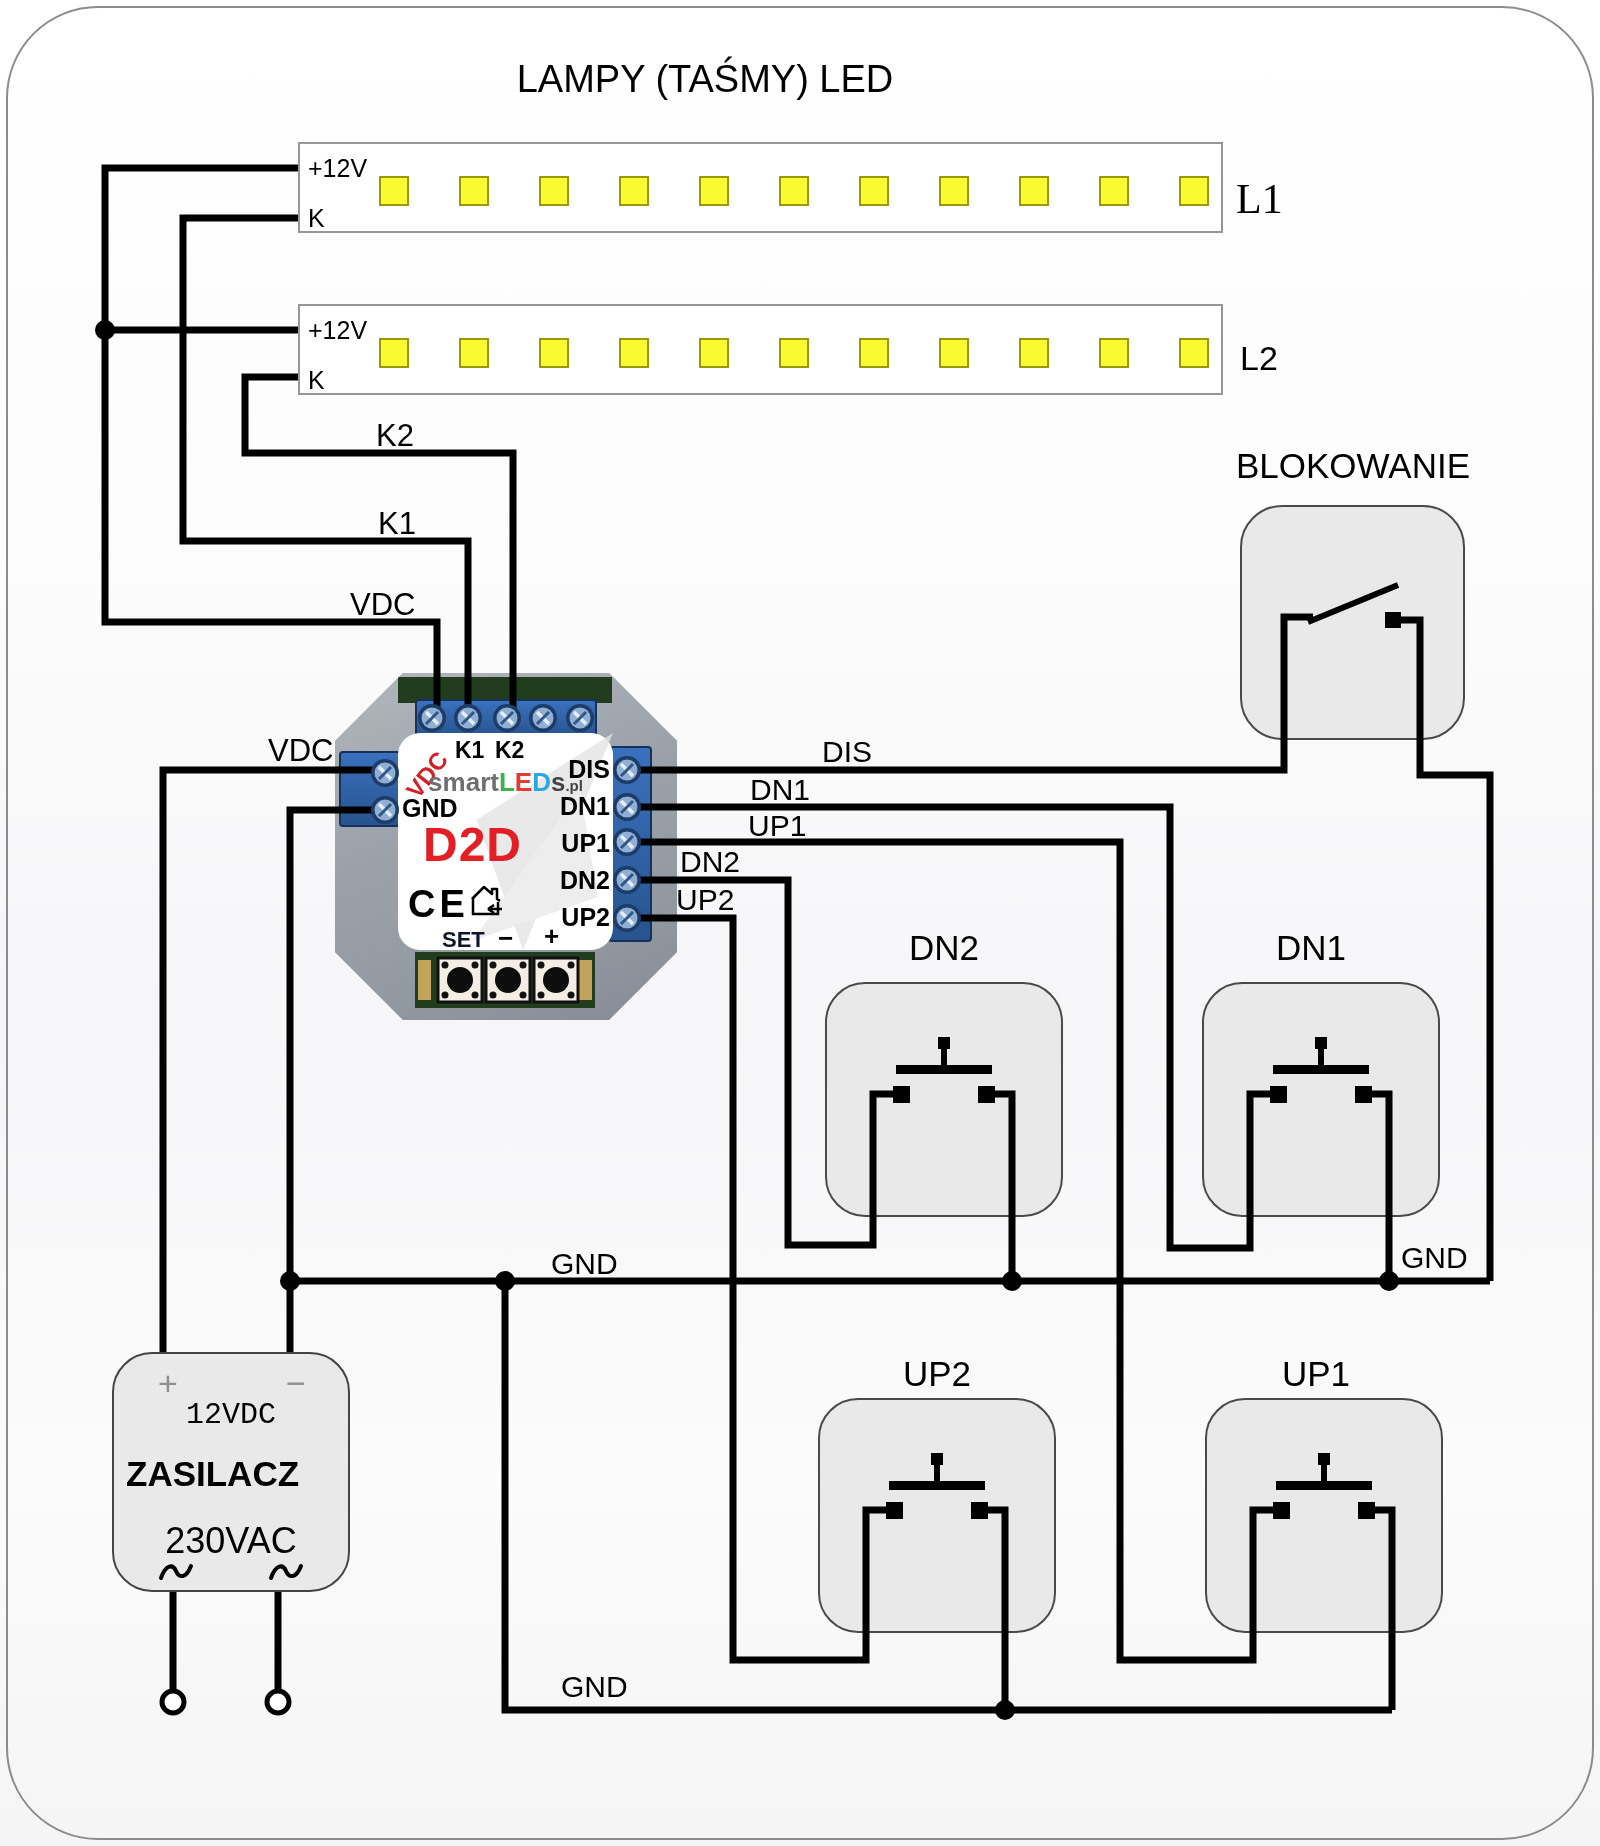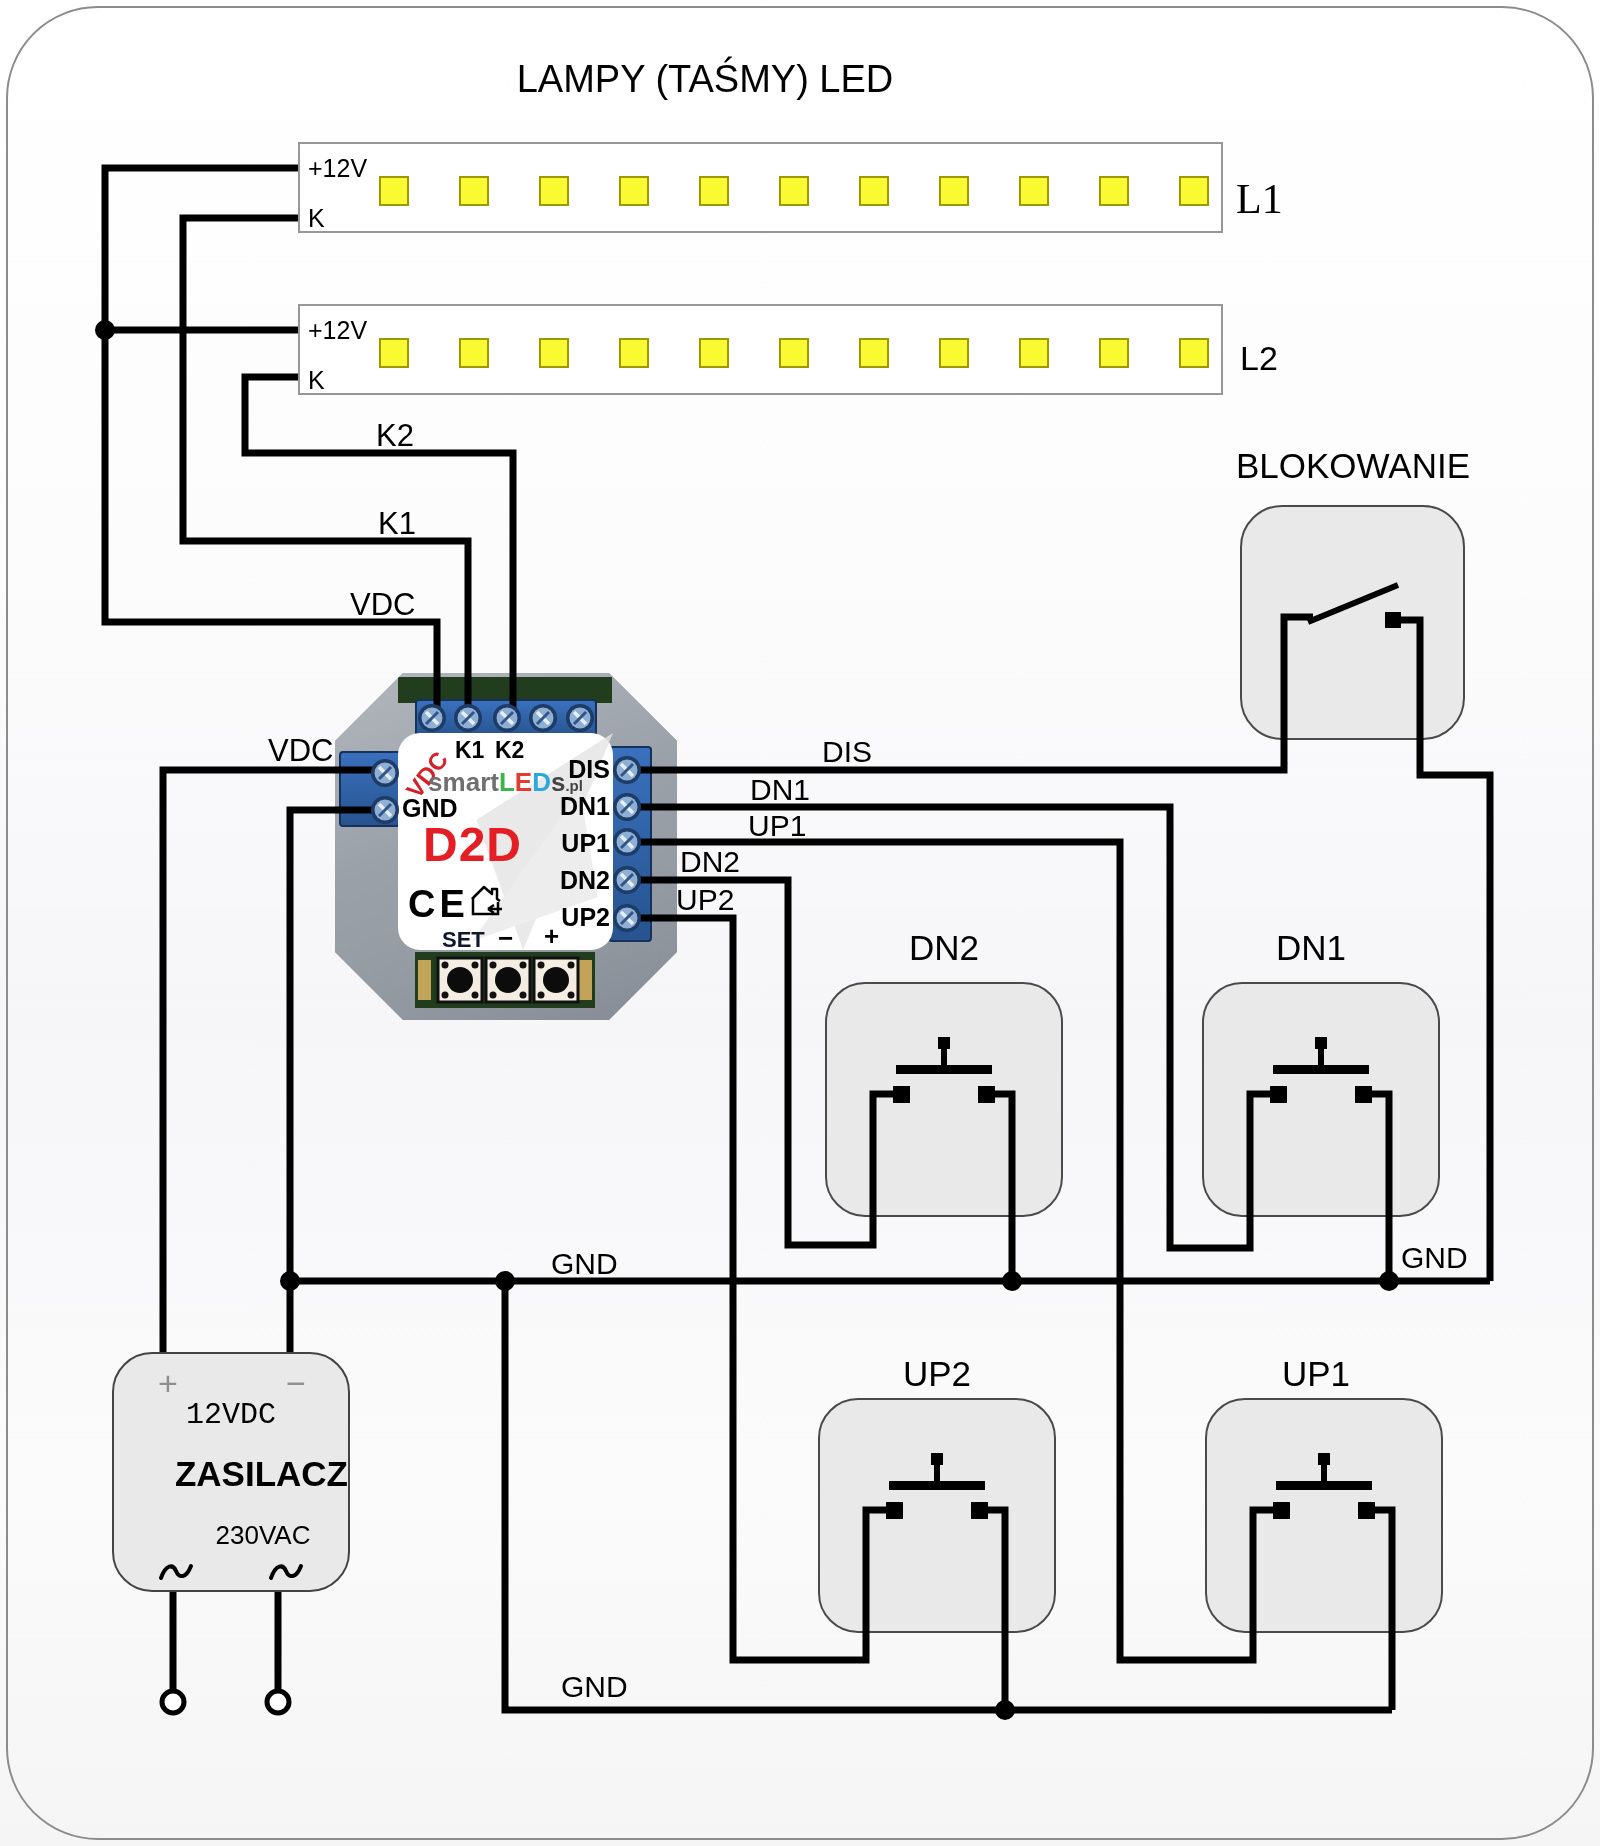--- a/index.html
+++ b/index.html
@@ -16,22 +16,22 @@
   .strip .plus{position:absolute;left:8px;top:10px;font-size:25px;}
   .strip .k{position:absolute;left:8px;top:60px;font-size:25px;}
   .ledrow{position:absolute;left:0;top:0;width:100%;height:100%;}
   .led{position:absolute;width:30px;height:30px;top:32px;background:#FAFA33;border:2px solid #9a9a00;box-sizing:border-box;}
   
   .graybox{position:absolute;width:238px;height:235px;background:#e9e9e9;border:2px solid #4a4a4a;border-radius:40px;box-sizing:border-box;}
   
   .psu{position:absolute;left:112px;top:1352px;width:238px;height:240px;background:#e9e9e9;border:2px solid #444;border-radius:40px;box-sizing:border-box;}
   .psu .sign{position:absolute;top:10px;font-size:34px;color:#8f8f8f;font-weight:400;}
   .psu .t1{position:absolute;top:44px;width:100%;text-align:center;font-size:30px;font-family:Liberation Mono, monospace;}
-  .psu .t2{position:absolute;top:100px;width:100%;text-align:right;font-size:35px;font-weight:bold;}
-  .psu .t3{position:absolute;top:166px;width:100%;text-align:center;font-size:26px;padding-left:32px;}
+  .psu .t2{position:absolute;top:100px;width:100%;text-align:left;font-size:35px;font-weight:bold;padding-left:12px;}
+  .psu .t3{position:absolute;top:166px;width:100%;text-align:center;font-size:36px;}
   
   .module{position:absolute;left:335px;top:673px;width:342px;height:347px;
           clip-path:polygon(68px 0,274px 0,342px 68px,342px 279px,274px 347px,68px 347px,0 279px,0 68px);
           background:linear-gradient(160deg,#b2b7bd 0%,#9aa0a8 45%,#83899251 100%),linear-gradient(160deg,#b0b5bb,#858b94);}
   .blk{position:absolute;background:linear-gradient(180deg,#3a70bd,#27548f);border:2px solid #16325a;box-sizing:border-box;border-radius:4px;}
   .pcb{position:absolute;background:#223d1e;}
   .mlabel{position:absolute;left:63px;top:60px;width:215px;height:217px;background:#fff;border-radius:22px;}
   .swoosh{position:absolute;left:60px;top:0px;width:155px;height:217px;background:#e3e3e3;clip-path:polygon(100% 0,42% 100%,12% 40%);opacity:.8;}
   .swoosh2{position:absolute;left:20px;top:40px;width:180px;height:177px;background:#ededed;clip-path:polygon(90% 10%,100% 70%,30% 95%);}
   .mtxt{position:absolute;line-height:1;}

